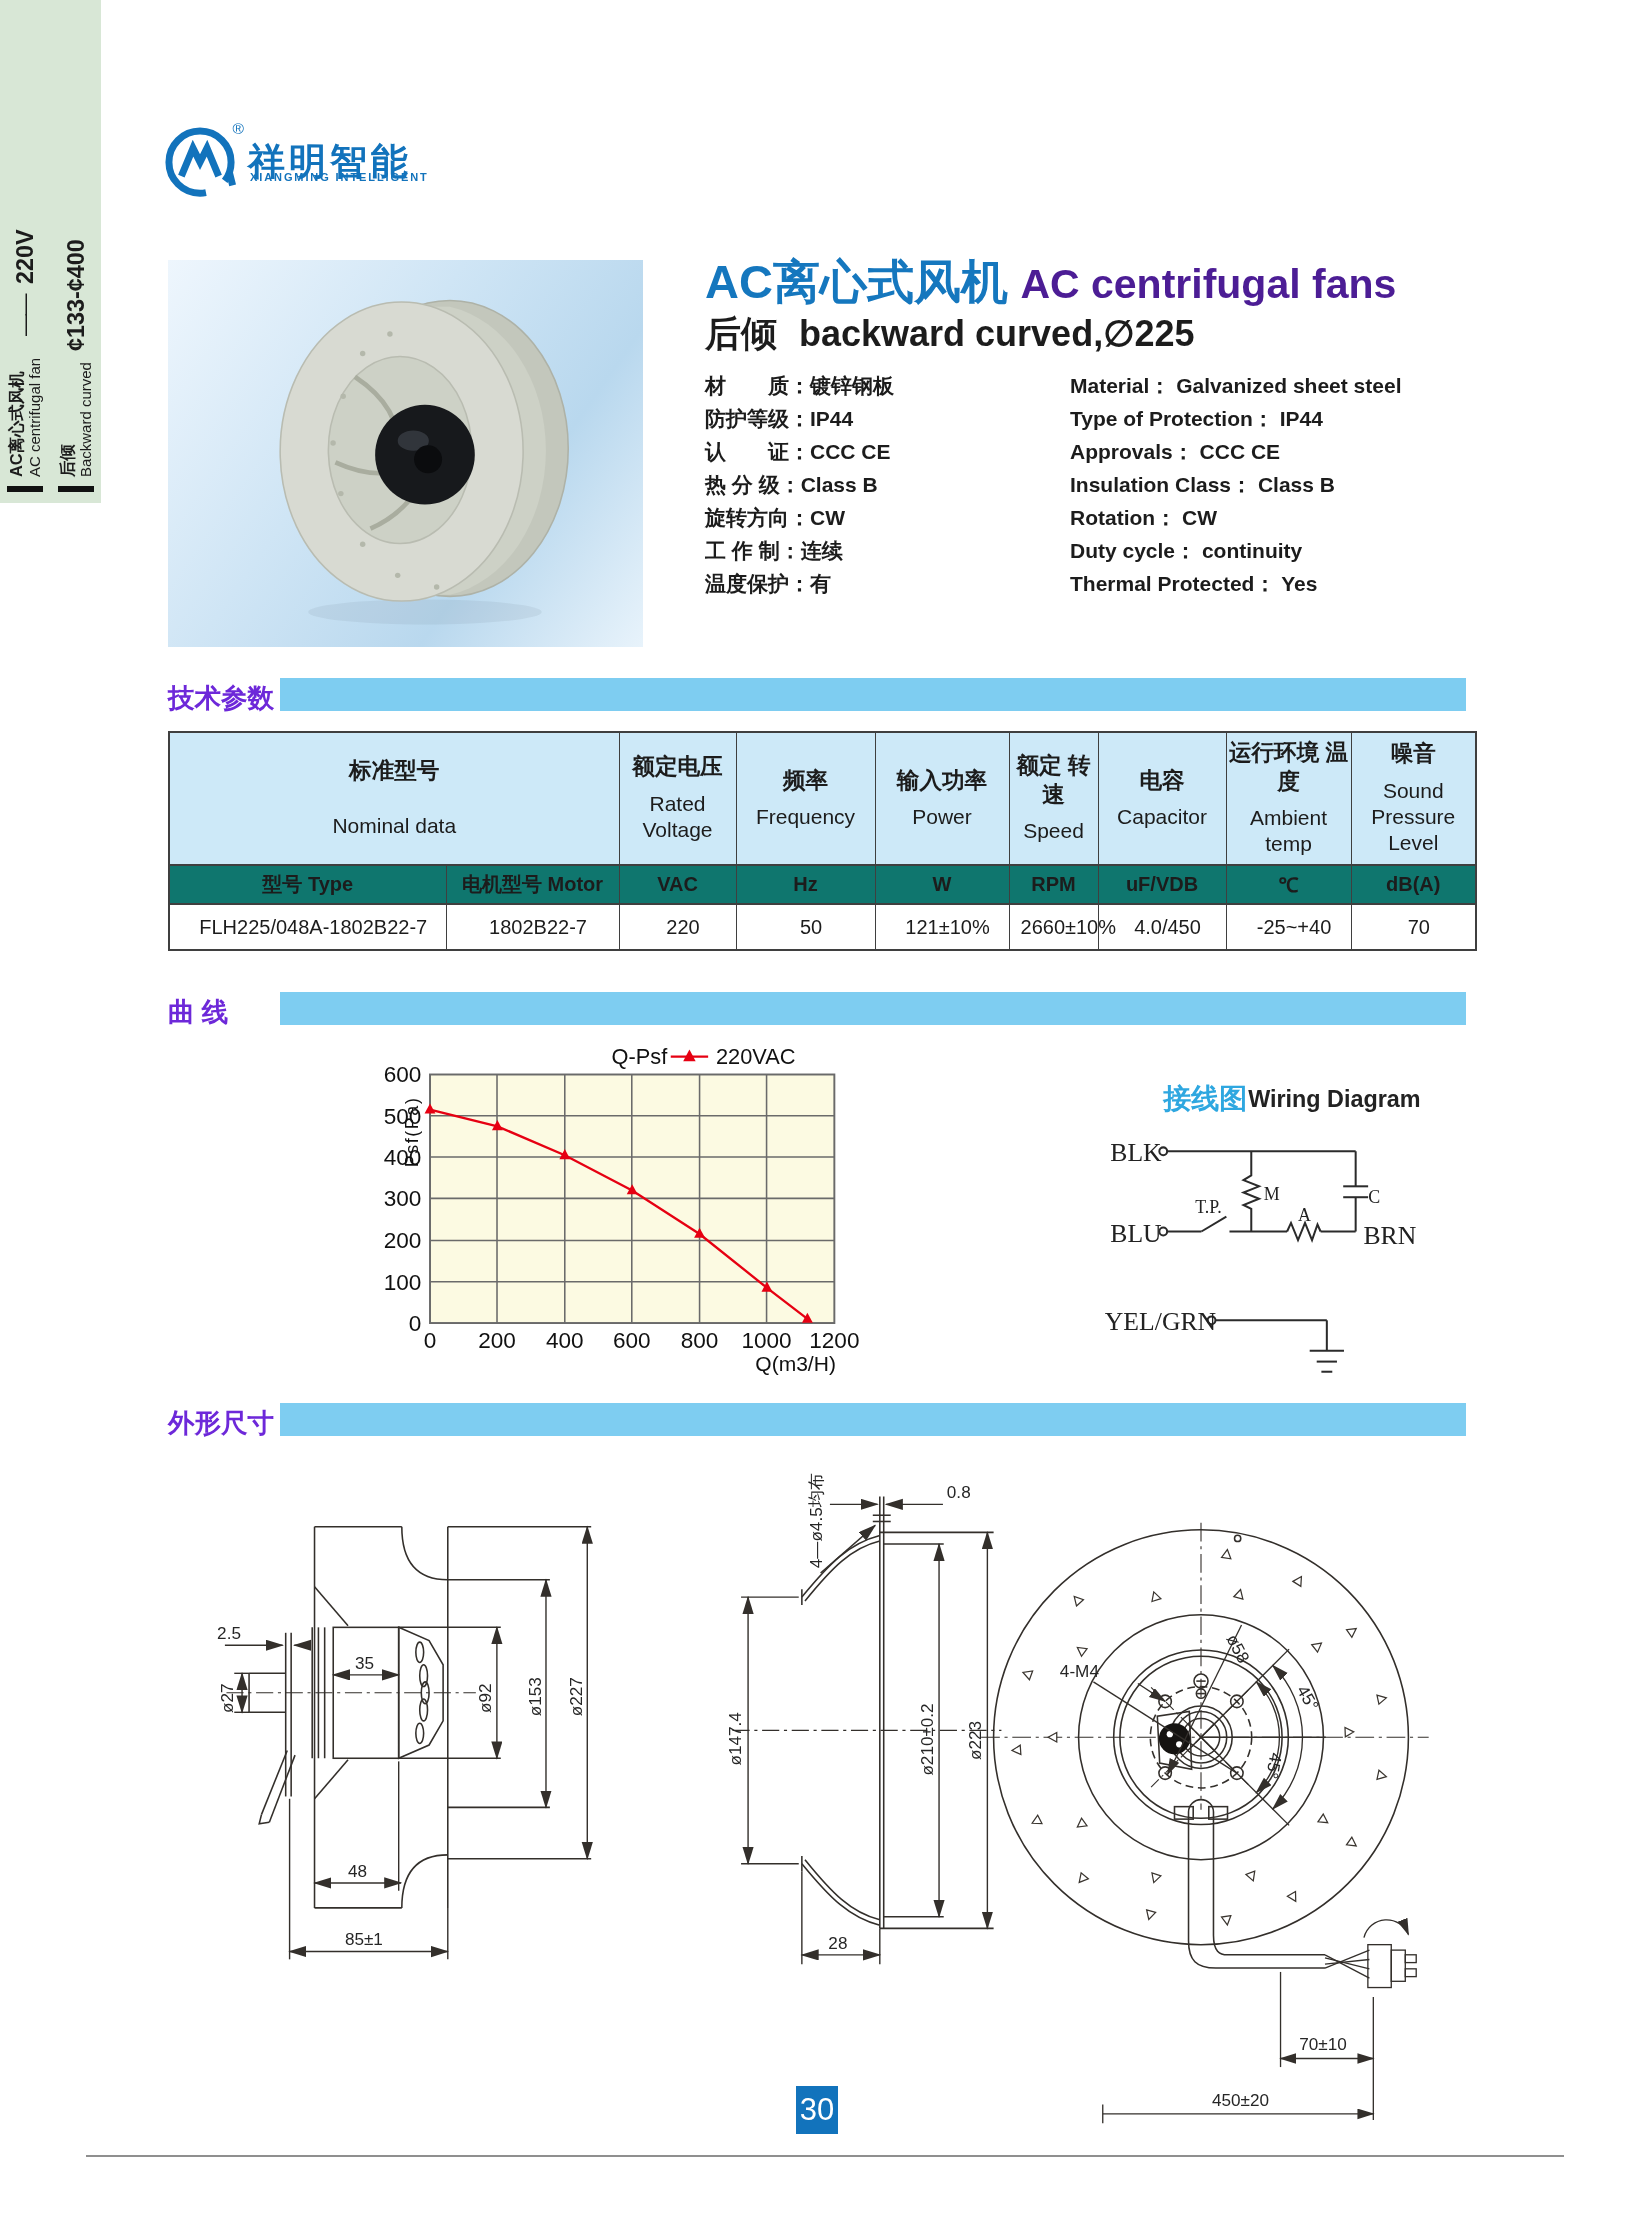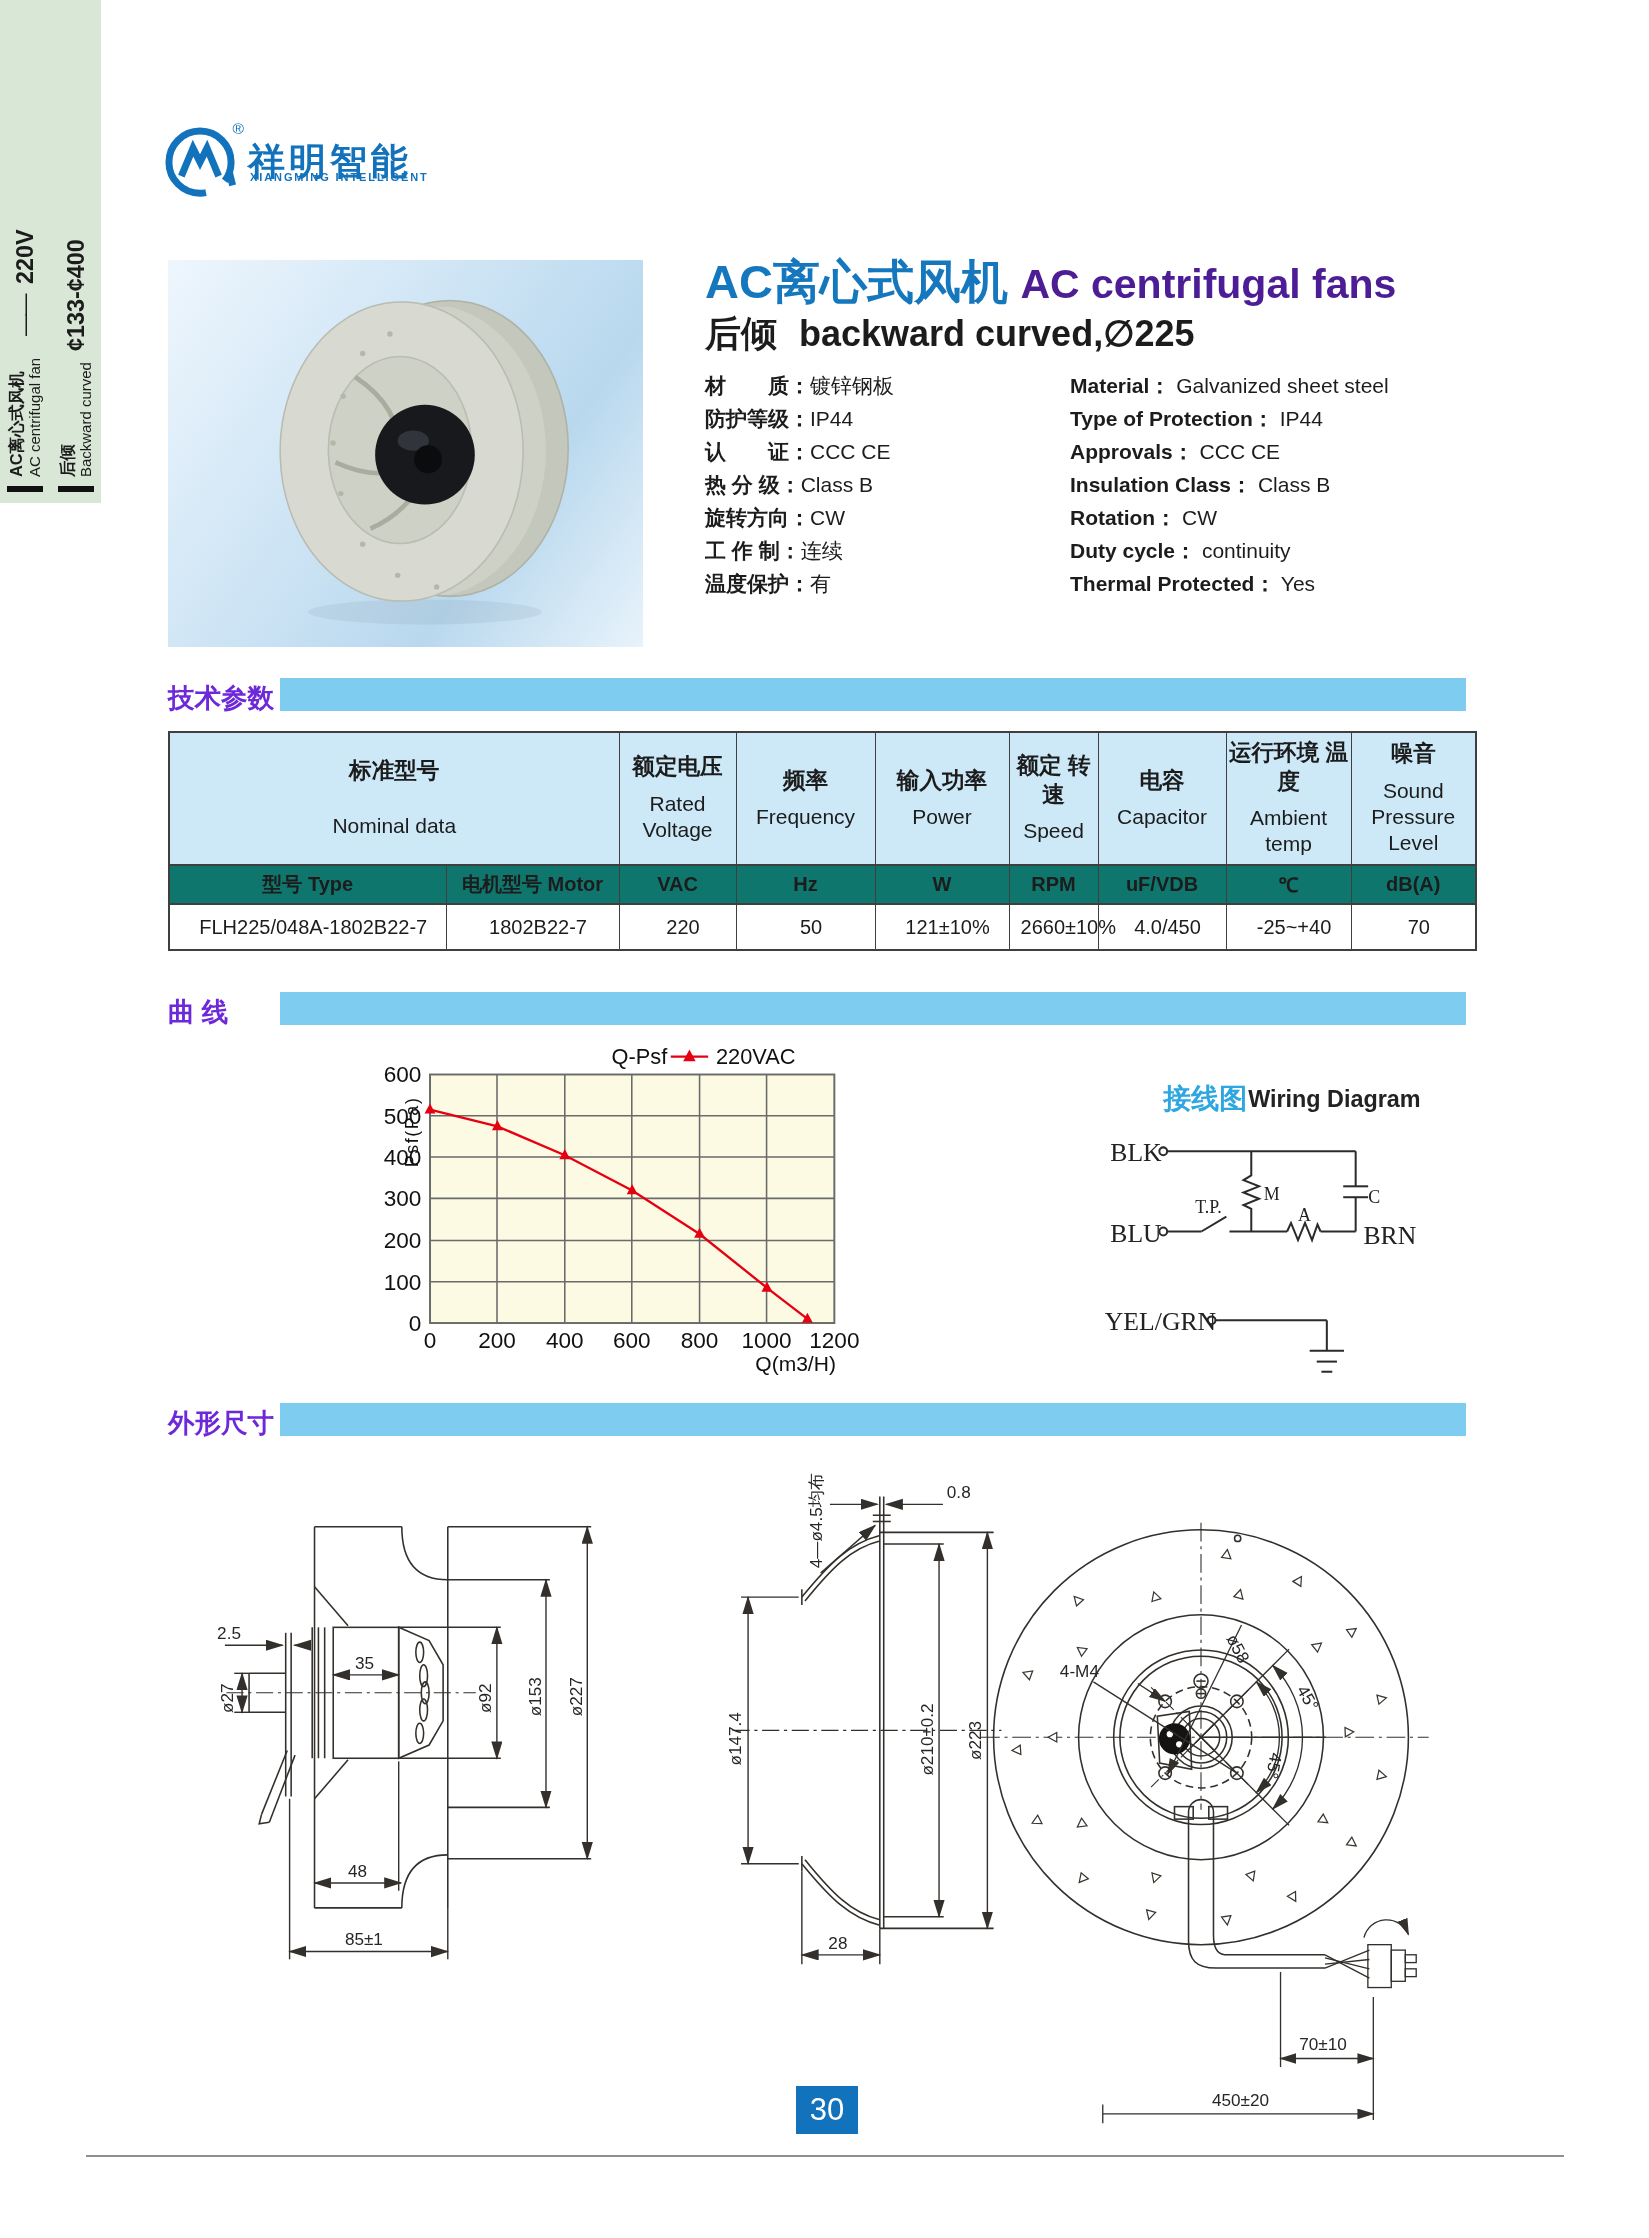--- a/index.html
+++ b/index.html
@@ -28,21 +28,21 @@
   .title-zh{font-size:47px;font-weight:bold;color:#1577be;}
   .title-en{font-size:41px;font-weight:600;color:#4c1d95;margin-left:12.5px;}
   .sub-line{left:705px;top:310px;white-space:nowrap;}
   .sub-zh{font-size:36px;font-weight:bold;}
   .sub-en{font-size:36px;font-weight:600;margin-left:22px;}
   .specs{left:705px;top:369px;width:779px;display:flex;flex-direction:column;}
   .spec-row{display:flex;height:33px;align-items:center;}
   .spec-zh{width:365px;font-size:21px;white-space:nowrap;}
   .spec-en{font-size:21px;white-space:nowrap;}
   .sl{font-weight:bold;}
-  .sv{font-weight:normal;}
+  .sv{font-weight:bold;}
   
   .secbar{height:33px;left:280px;width:1186px;background:#7ecdf1;}
   .sectitle{left:168px;font-size:26.5px;font-weight:bold;color:#6d28d9;white-space:nowrap;}
   
   table.spec{border-collapse:collapse;table-layout:fixed;width:1306px;}
   table.spec td{border:1.6px solid #3f3f3f;text-align:center;vertical-align:middle;padding:0;}
   table.spec{border:2.3px solid #3f3f3f;}
   tr.hrow1 td{background:#cde9f8;height:131px;}
   tr.hrow2 td{background:#0f766e;height:37px;font-size:20px;font-weight:bold;}
   tr.drow td{height:44px;font-size:20px;background:#fff;padding-left:11px;}
@@ -51,21 +51,21 @@
   .h-zh{font-size:22.6px;font-weight:600;line-height:1.25;margin-bottom:9.4px;}
   .h-en{font-size:21px;font-weight:400;line-height:1.25;}
   .h-gap{margin-bottom:28px;}
   
   svg text{font-family:"Liberation Sans",sans-serif;}
   .dimt{font-size:22px;fill:#262626;}
   .wlab{font-family:"Liberation Serif",serif;font-size:33px;fill:#222;}
   .wsm{font-family:"Liberation Serif",serif;font-size:23px;fill:#222;}
   .ticklab{font-size:29px;fill:#111;}
   
-  .pagebox{left:796px;top:2086px;width:62px;height:48px;background:#1273bc;color:#fff;
+  .pagebox{left:796px;top:2086px;width:42px;height:48px;background:#1273bc;color:#fff;
            display:flex;align-items:center;justify-content:center;font-size:31px;}
   .botrule{left:86px;top:2155px;width:1478px;height:2.3px;background:#8f8f8f;}
 </style>
 </head>
 <body>
 
 <svg width="0" height="0" style="position:absolute">
   <defs>
     <marker id="arr" markerWidth="13" markerHeight="10" refX="12" refY="4" orient="auto-start-reverse">
       <path d="M0,0 L13,4 L0,8 Z" fill="#332f2b"></path>

